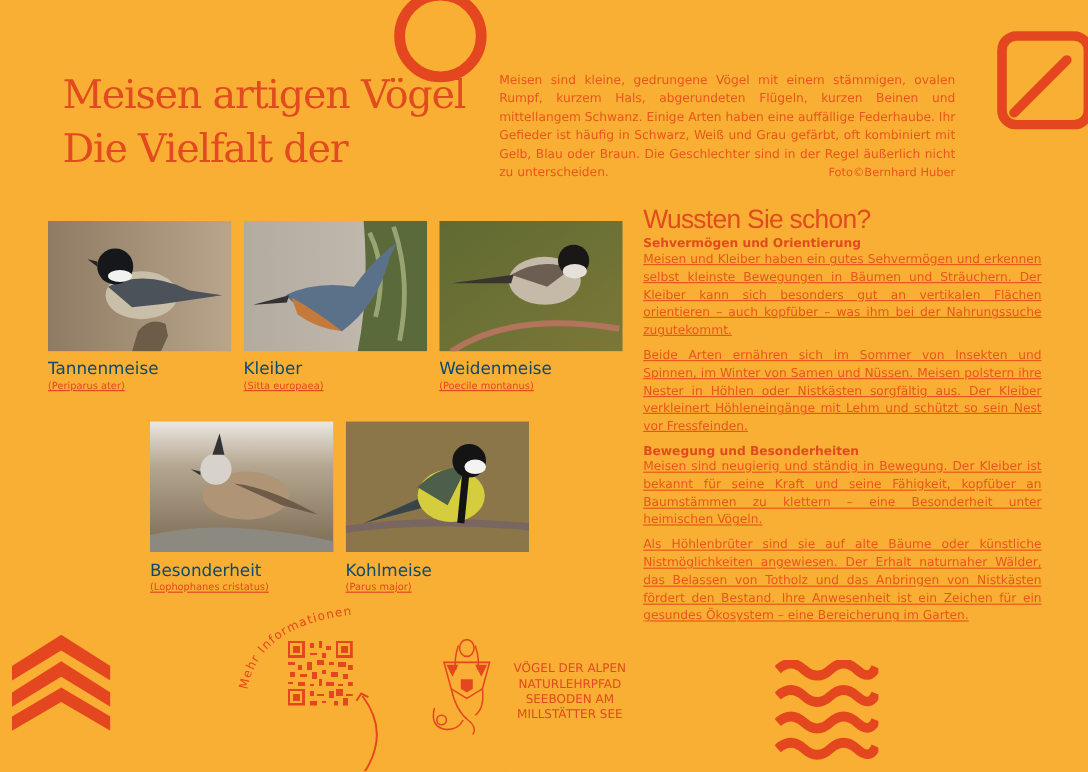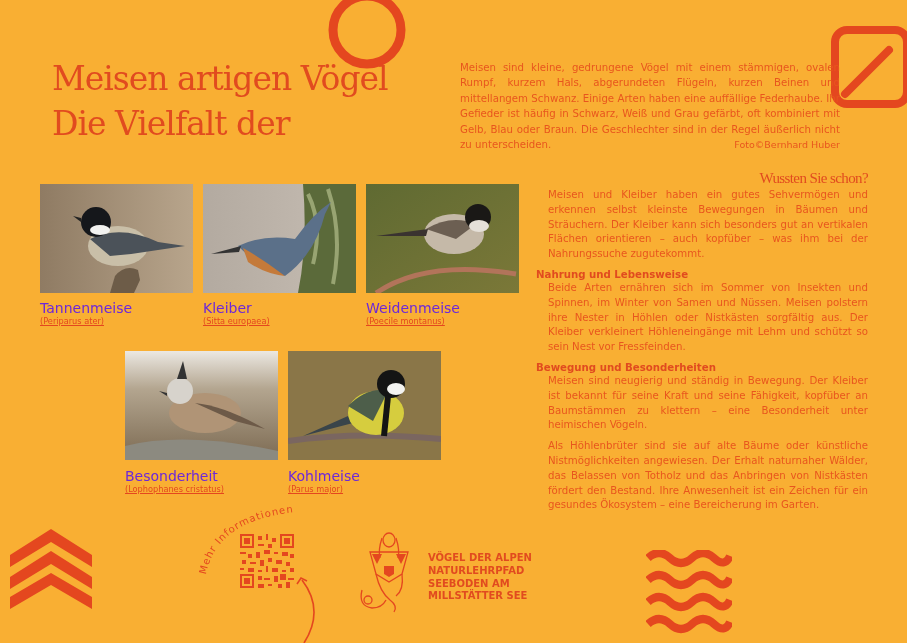--- a/index.html
+++ b/index.html
@@ -11,48 +11,48 @@
     color:#E4471F;
   }
   .abs { position:absolute; }
   .title {
     left:52px; top:56px;
     font-family:"DejaVu Serif", serif;
     font-size:33px; line-height:45px; letter-spacing:-1px;
     color:#E14B1F;
   }
   .intro {
-    left:460px; top:60px; width:380px;
+    left:416px; top:60px; width:380px;
     font-size:10.2px; line-height:15.4px;
     text-align:justify; color:#E8561E;
   }
   .intro .credit { float:right; font-size:9.5px; }
   .info {
     left:536px; top:170px; width:332px;
     color:#E8561E;
   }
   .info h2 {
     margin:0 0 1px 0;
-    font-family:Liberation Serif, serif; font-weight:normal;
-    font-size:15px; letter-spacing:-0.6px; color:#E14B1F;text-align:right;
+    font-family:Liberation Sans, sans-serif; font-weight:normal;
+    font-size:22px; letter-spacing:-0.6px; color:#E14B1F;
   }
   .info h3 {
     margin:0; font-size:10.2px; line-height:13px; font-weight:bold; color:#E14B1F;
   }
   .info p {
-    margin:0 0 6px 12px; font-size:10.2px; line-height:14.8px; text-align:justify;
+    margin:0 0 6px 0; font-size:10.2px; line-height:14.8px; text-align:justify;text-decoration:underline;
   }
   .photo {
     width:153px; height:109px; overflow:hidden;
   }
   .photo svg { display:block; }
-  .bird-name { font-size:14px; line-height:16px; color:#6d28d9; }
+  .bird-name { font-size:14px; line-height:16px; color:#0c4a6e; }
   .bird-latin { font-size:8.2px; line-height:11px; color:#E4471F;text-decoration:underline; }
   .logo-text {
-    left:428px; top:552px; font-size:10px; line-height:12.8px; font-weight:bold; color:#E14B1F;
+    left:428px; top:552px; font-size:10px; line-height:12.8px; font-weight:normal; color:#E14B1F;text-align:center;
   }
 </style>
 </head>
 <body>
 
 <svg class="abs" style="left:325px;top:-12px" width="84" height="84" viewBox="0 0 84 84">
   <circle cx="42" cy="42" r="34" fill="none" stroke="#E4471F" stroke-width="9"></circle>
 </svg>
 
 <svg class="abs" style="left:829px;top:22px" width="78" height="86" viewBox="0 0 78 86">
@@ -169,22 +169,22 @@
   <div class="bird-name">Besonderheit</div>
   <div class="bird-latin">(Lophophanes cristatus)</div>
 </div>
 <div class="abs" style="left:288px;top:468px">
   <div class="bird-name">Kohlmeise</div>
   <div class="bird-latin">(Parus major)</div>
 </div>
 
 <div class="abs info">
   <h2>Wussten Sie schon?</h2>
+  <h3>Sehvermögen und Orientierung</h3>
   <p>Meisen und Kleiber haben ein gutes Sehvermögen und erkennen selbst kleinste Bewegungen in Bäumen und Sträuchern. Der Kleiber kann sich besonders gut an vertikalen Flächen orientieren – auch kopfüber – was ihm bei der Nahrungssuche zugutekommt.</p>
-  <h3>Nahrung und Lebensweise</h3>
   <p>Beide Arten ernähren sich im Sommer von Insekten und Spinnen, im Winter von Samen und Nüssen. Meisen polstern ihre Nester in Höhlen oder Nistkästen sorgfältig aus. Der Kleiber verkleinert Höhleneingänge mit Lehm und schützt so sein Nest vor Fressfeinden.</p>
   <h3>Bewegung und Besonderheiten</h3>
   <p>Meisen sind neugierig und ständig in Bewegung. Der Kleiber ist bekannt für seine Kraft und seine Fähigkeit, kopfüber an Baumstämmen zu klettern – eine Besonderheit unter heimischen Vögeln.</p>
   <p>Als Höhlenbrüter sind sie auf alte Bäume oder künstliche Nistmöglichkeiten angewiesen. Der Erhalt naturnaher Wälder, das Belassen von Totholz und das Anbringen von Nistkästen fördert den Bestand. Ihre Anwesenheit ist ein Zeichen für ein gesundes Ökosystem – eine Bereicherung im Garten.</p>
 </div>
 
 <svg class="abs" style="left:10px;top:525px" width="82" height="84" viewBox="0 0 82 84">
   <path d="M0 30 L41 4 L82 30 L82 42 L41 17 L0 42Z" fill="#E4471F"></path>
   <path d="M0 52 L41 26 L82 52 L82 64 L41 39 L0 64Z" fill="#E4471F"></path>
   <path d="M0 72 L41 48 L82 72 L82 84 L41 60 L0 84Z" fill="#E4471F"></path>

